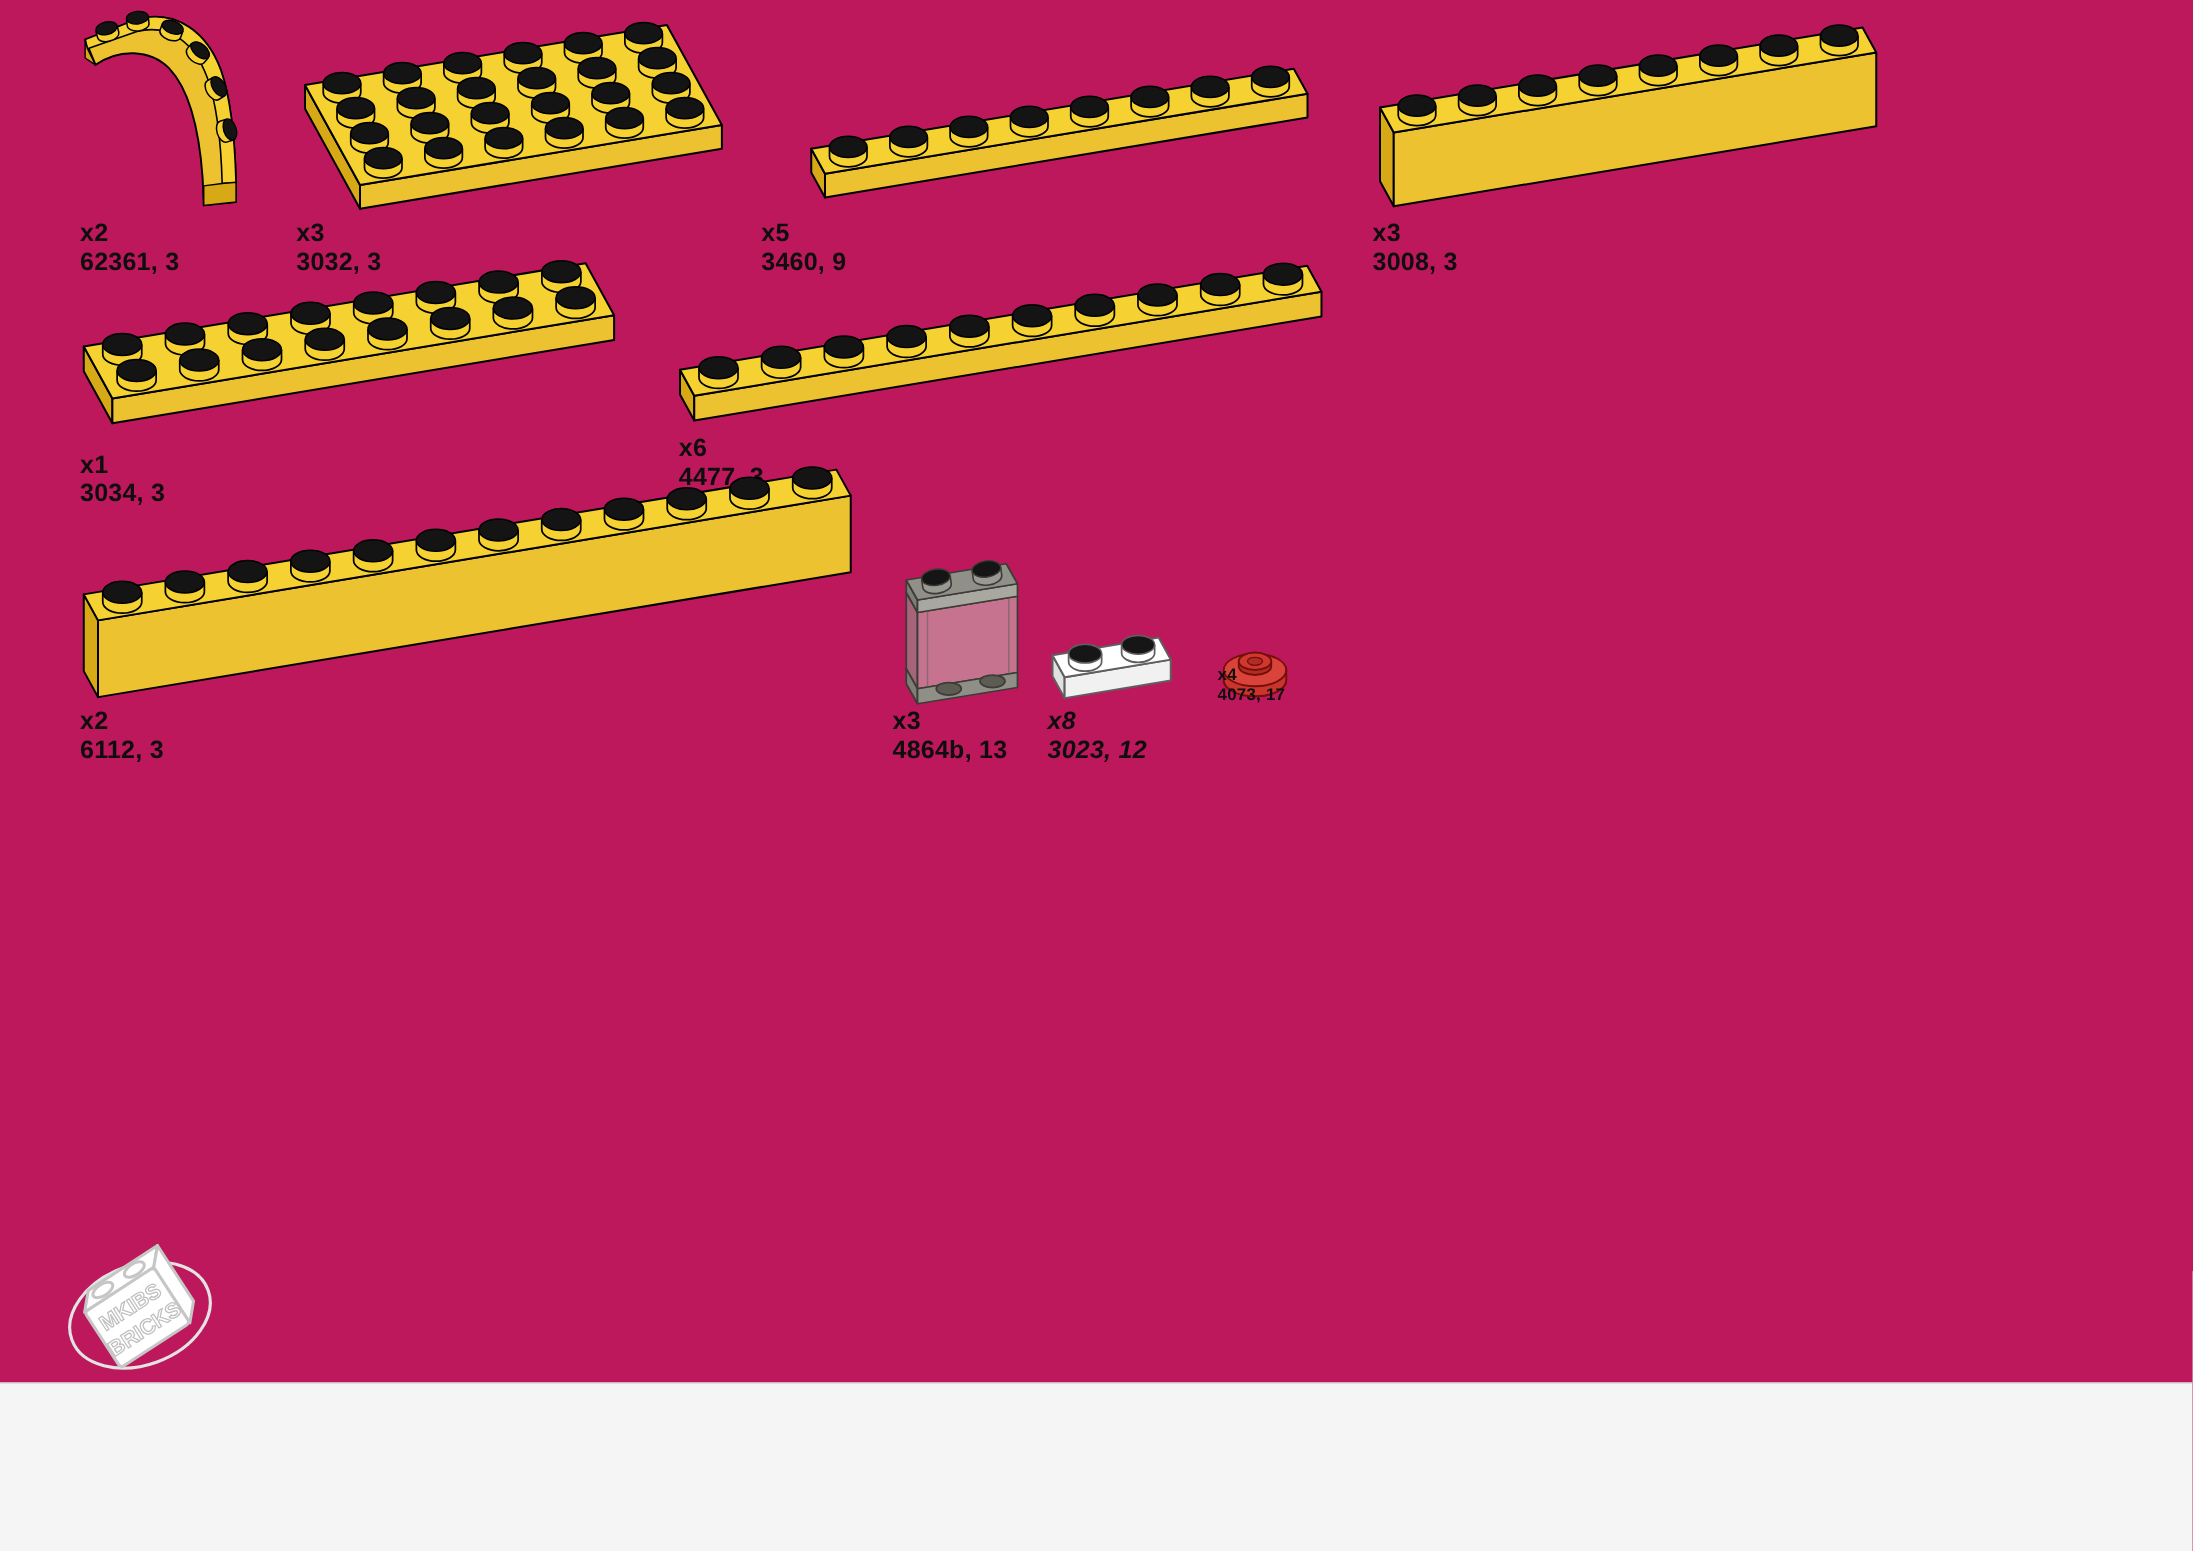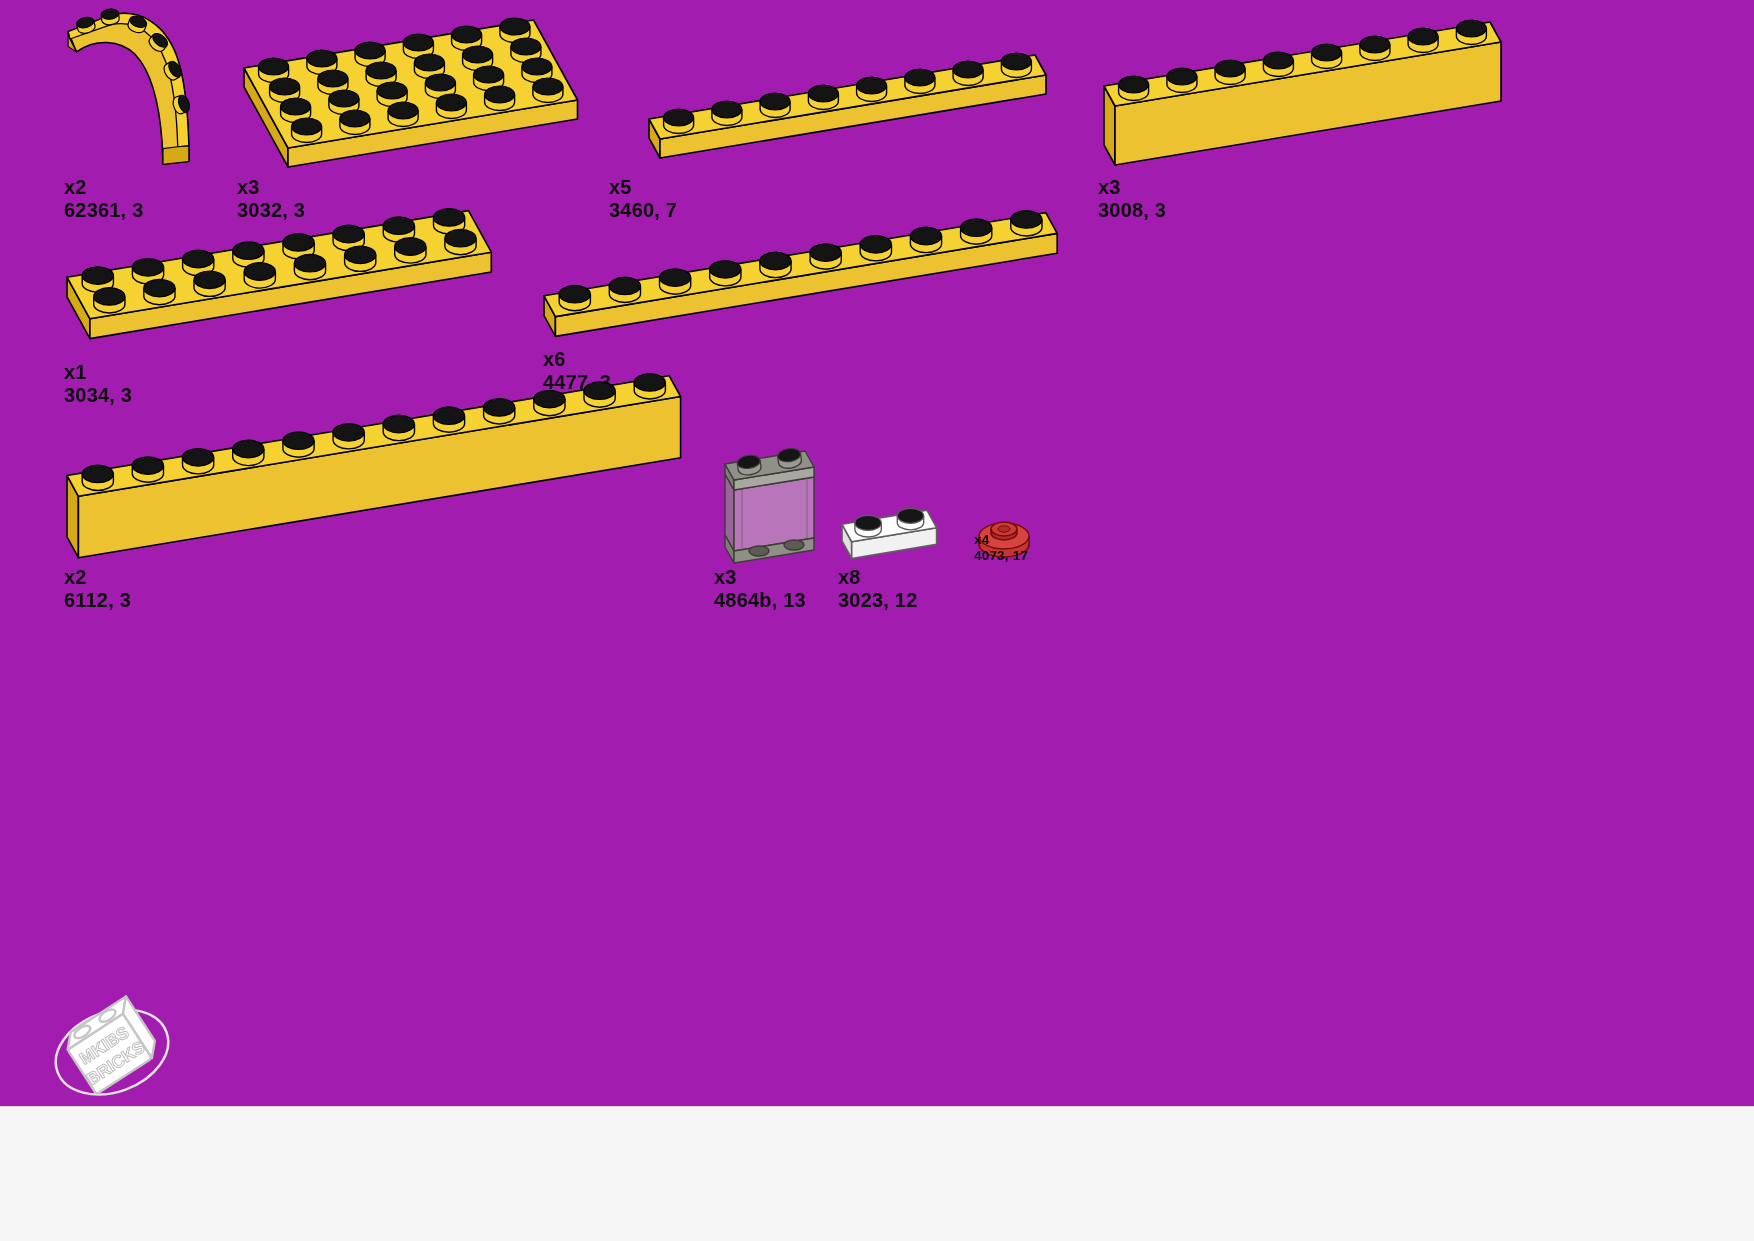--- a/index.html
+++ b/index.html
@@ -1,21 +1,21 @@
 <!DOCTYPE html>
 <html><head>
 <meta charset="utf-8">
 <style>
   html,body{margin:0;padding:0}
   body{
     width:1754px;height:1241px;overflow:hidden;position:relative;
     background:#ffffff;
     font-family:"Liberation Sans", sans-serif;
   }
-  #canvas{position:absolute;inset:0;background:#a21caf}
+  #canvas{position:absolute;inset:0;background:#be185d}
   .part{position:absolute}
   .part svg{display:block}
   .part-label{
     position:absolute;font-weight:bold;font-size:20px;line-height:23px;
     color:#0e0e0e;letter-spacing:.2px;white-space:nowrap;
   }
   .part-label.small{font-size:13.5px;line-height:16px}
   .footer-note{
     position:absolute;left:156px;top:1070px;width:1100px;
     font-weight:bold;font-size:17.5px;color:#bcbcbc;letter-spacing:.3px;
@@ -147,21 +147,21 @@
           <path d="M100.1,-37.5 L100.1,-30.0 A15.0 8.5 0 0 0 130.1,-30.0 L130.1,-37.5" fill="#F5D231" stroke="#000000" stroke-width="1.4"></path>
           <ellipse cx="115.1" cy="-37.5" rx="15.0" ry="8.5" fill="#141414" stroke="#000000" stroke-width="1.2"></ellipse>
           <path d="M51.9,-29.5 L51.9,-22.0 A15.0 8.5 0 0 0 81.9,-22.0 L81.9,-29.5" fill="#F5D231" stroke="#000000" stroke-width="1.4"></path>
           <ellipse cx="66.9" cy="-29.5" rx="15.0" ry="8.5" fill="#141414" stroke="#000000" stroke-width="1.2"></ellipse>
           <path d="M3.6,-21.5 L3.6,-14.0 A15.0 8.5 0 0 0 33.6,-14.0 L33.6,-21.5" fill="#F5D231" stroke="#000000" stroke-width="1.4"></path>
           <ellipse cx="18.6" cy="-21.5" rx="15.0" ry="8.5" fill="#141414" stroke="#000000" stroke-width="1.2"></ellipse>
         </svg>
       </div>
       <div class="part-label" style="left: 609px; top: 176px;">
         <div>x5</div>
-        <div>3460, 7</div>
+        <div>3460, 9</div>
       </div>
       <div class="part" style="left: 1100px; top: 2px;">
         <svg width="405.0" height="167.0" viewBox="-15.0 -104.0 405.0 167.0">
           <polygon points="0.0,0.0 -11.0,-20.0 -11.0,39.0 0.0,59.0" fill="#D8A917" stroke="#000000" stroke-width="1.6" stroke-linejoin="round"></polygon>
           <polygon points="0.0,0.0 386.0,-64.0 386.0,-5.0 0.0,59.0" fill="#ECC230" stroke="#000000" stroke-width="1.6" stroke-linejoin="round"></polygon>
           <polygon points="0.0,0.0 386.0,-64.0 375.0,-84.0 -11.0,-20.0" fill="#F5D231" stroke="#000000" stroke-width="1.6" stroke-linejoin="round"></polygon>
           <path d="M341.4,-77.5 L341.4,-70.0 A15.0 8.5 0 0 0 371.4,-70.0 L371.4,-77.5" fill="#F5D231" stroke="#000000" stroke-width="1.4"></path>
           <ellipse cx="356.4" cy="-77.5" rx="15.0" ry="8.5" fill="#141414" stroke="#000000" stroke-width="1.2"></ellipse>
           <path d="M293.1,-69.5 L293.1,-62.0 A15.0 8.5 0 0 0 323.1,-62.0 L323.1,-69.5" fill="#F5D231" stroke="#000000" stroke-width="1.4"></path>
           <ellipse cx="308.1" cy="-69.5" rx="15.0" ry="8.5" fill="#141414" stroke="#000000" stroke-width="1.2"></ellipse>
@@ -325,21 +325,21 @@
         <svg width="102.6" height="70.5" viewBox="-13.7 -49.8 102.6 70.5">
           <polygon points="0.0,0.0 -9.7,-17.6 -9.7,-0.9 0.0,16.7" fill="#E0E0E0" stroke="#5F5F5F" stroke-width="1.6" stroke-linejoin="round"></polygon>
           <polygon points="0.0,0.0 84.9,-14.1 84.9,2.6 0.0,16.7" fill="#F1F1F1" stroke="#5F5F5F" stroke-width="1.6" stroke-linejoin="round"></polygon>
           <polygon points="0.0,0.0 84.9,-14.1 75.2,-31.7 -9.7,-17.6" fill="#FFFFFF" stroke="#5F5F5F" stroke-width="1.6" stroke-linejoin="round"></polygon>
           <path d="M45.6,-26.0 L45.6,-19.4 A13.2 7.5 0 0 0 72.0,-19.4 L72.0,-26.0" fill="#FFFFFF" stroke="#5F5F5F" stroke-width="1.4"></path>
           <ellipse cx="58.8" cy="-26.0" rx="13.2" ry="7.5" fill="#161616" stroke="#5F5F5F" stroke-width="1.2"></ellipse>
           <path d="M3.2,-18.9 L3.2,-12.3 A13.2 7.5 0 0 0 29.6,-12.3 L29.6,-18.9" fill="#FFFFFF" stroke="#5F5F5F" stroke-width="1.4"></path>
           <ellipse cx="16.4" cy="-18.9" rx="13.2" ry="7.5" fill="#161616" stroke="#5F5F5F" stroke-width="1.2"></ellipse>
         </svg>
       </div>
-      <div class="part-label" style="left: 838px; top: 566px;">
+      <div class="part-label" style="left: 838px; top: 566px; font-style: italic;">
         <div>x8</div>
         <div>3023, 12</div>
       </div>
       <div class="part" style="left: 972px; top: 514px;">
         <svg width="64" height="46" viewBox="0 0 64 46">
           <g opacity="0.96" stroke="#6f0f08" stroke-width="1.5">
             <ellipse cx="32" cy="30" rx="25" ry="13" fill="#c9362c"></ellipse>
             <path d="M7,22 L7,30 A25 13 0 0 0 57,30 L57,22" fill="#c9362c"></path>
             <ellipse cx="32" cy="22" rx="25" ry="13" fill="#da453a"></ellipse>
             <path d="M19,15 L19,19 A13 7 0 0 0 45,19 L45,15" fill="#b22d23"></path>

